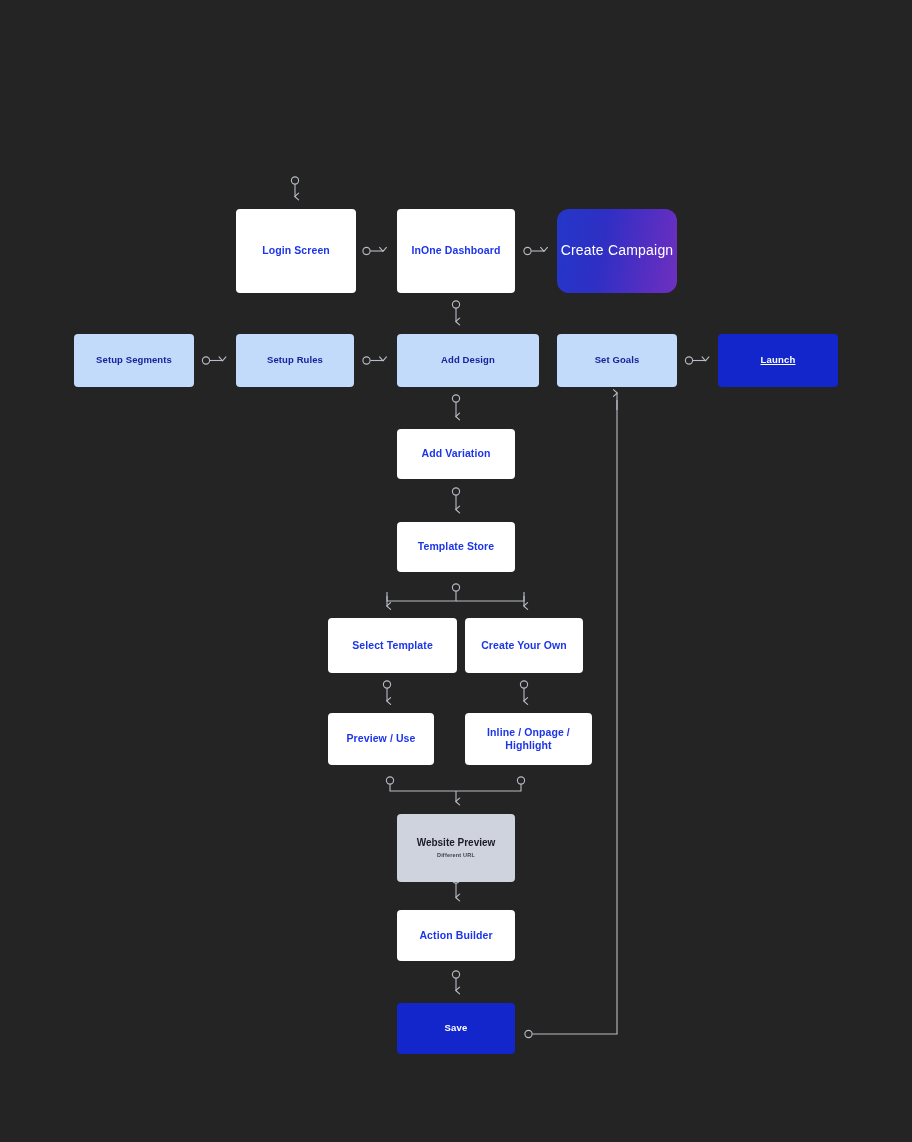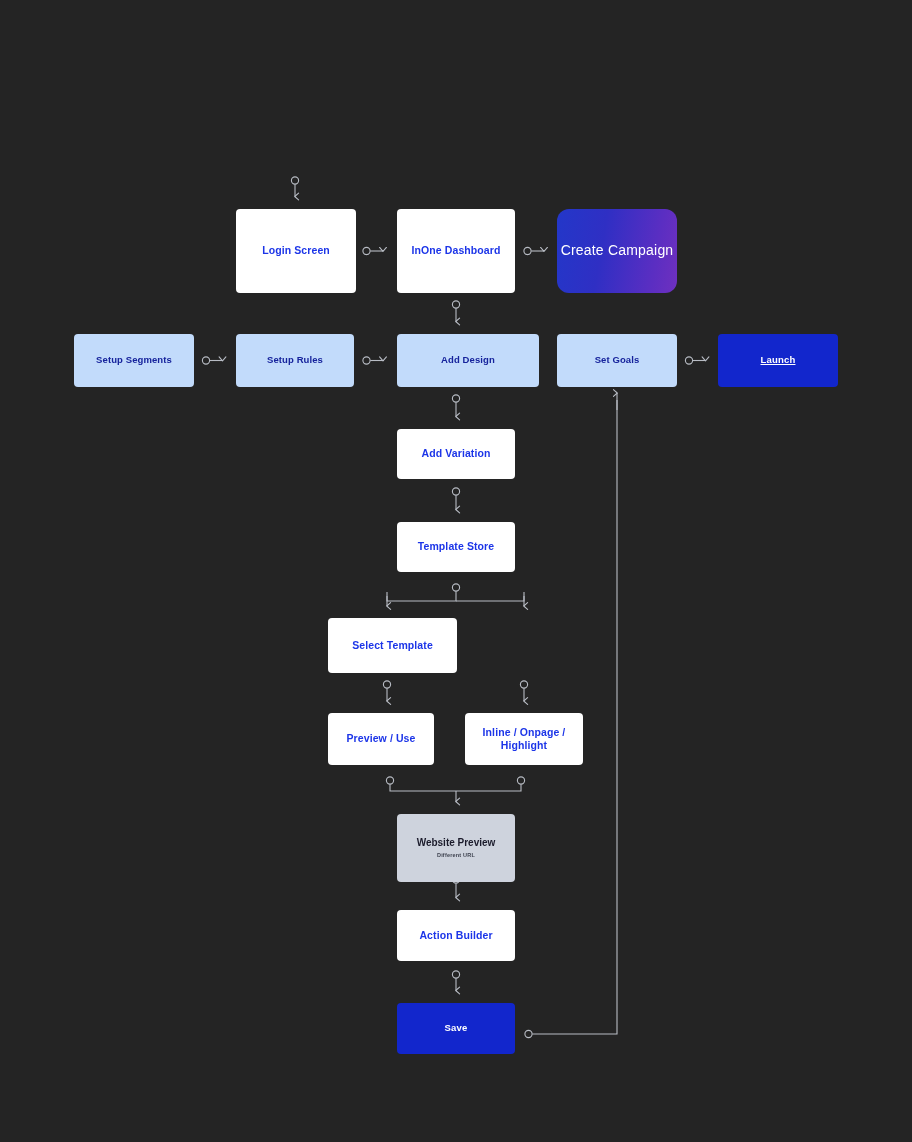--- a/index.html
+++ b/index.html
@@ -244,26 +244,29 @@
   </div>
 
   <div class="node v-white" style="left:397px; top:522px; width:118px; height:50px;">
     <span class="label">Template Store</span>
   </div>
 
   <div class="node v-white" style="left:328px; top:618px; width:129px; height:55px;">
     <span class="label">Select Template</span>
   </div>
 
+  <div class="node v-white" style="left:465px; top:618px; width:118px; height:55px;">
+    <span class="label">Create Your Own</span>
+  </div>
 
   <div class="node v-white" style="left:328px; top:713px; width:106px; height:52px;">
     <span class="label">Preview / Use</span>
   </div>
 
-  <div class="node v-white" style="left:465px; top:713px; width:118px; height:52px;">
+  <div class="node v-white" style="left:465px; top:713px; width:127px; height:52px;">
     <span class="label">Inline / Onpage /
 Highlight</span>
   </div>
 
   <div class="node v-grey" style="left:397px; top:814px; width:118px; height:68px;">
     <span class="label">Website Preview</span>
     <span class="sublabel">Different URL</span>
   </div>
 
   <div class="node v-white" style="left:397px; top:910px; width:118px; height:51px;">

